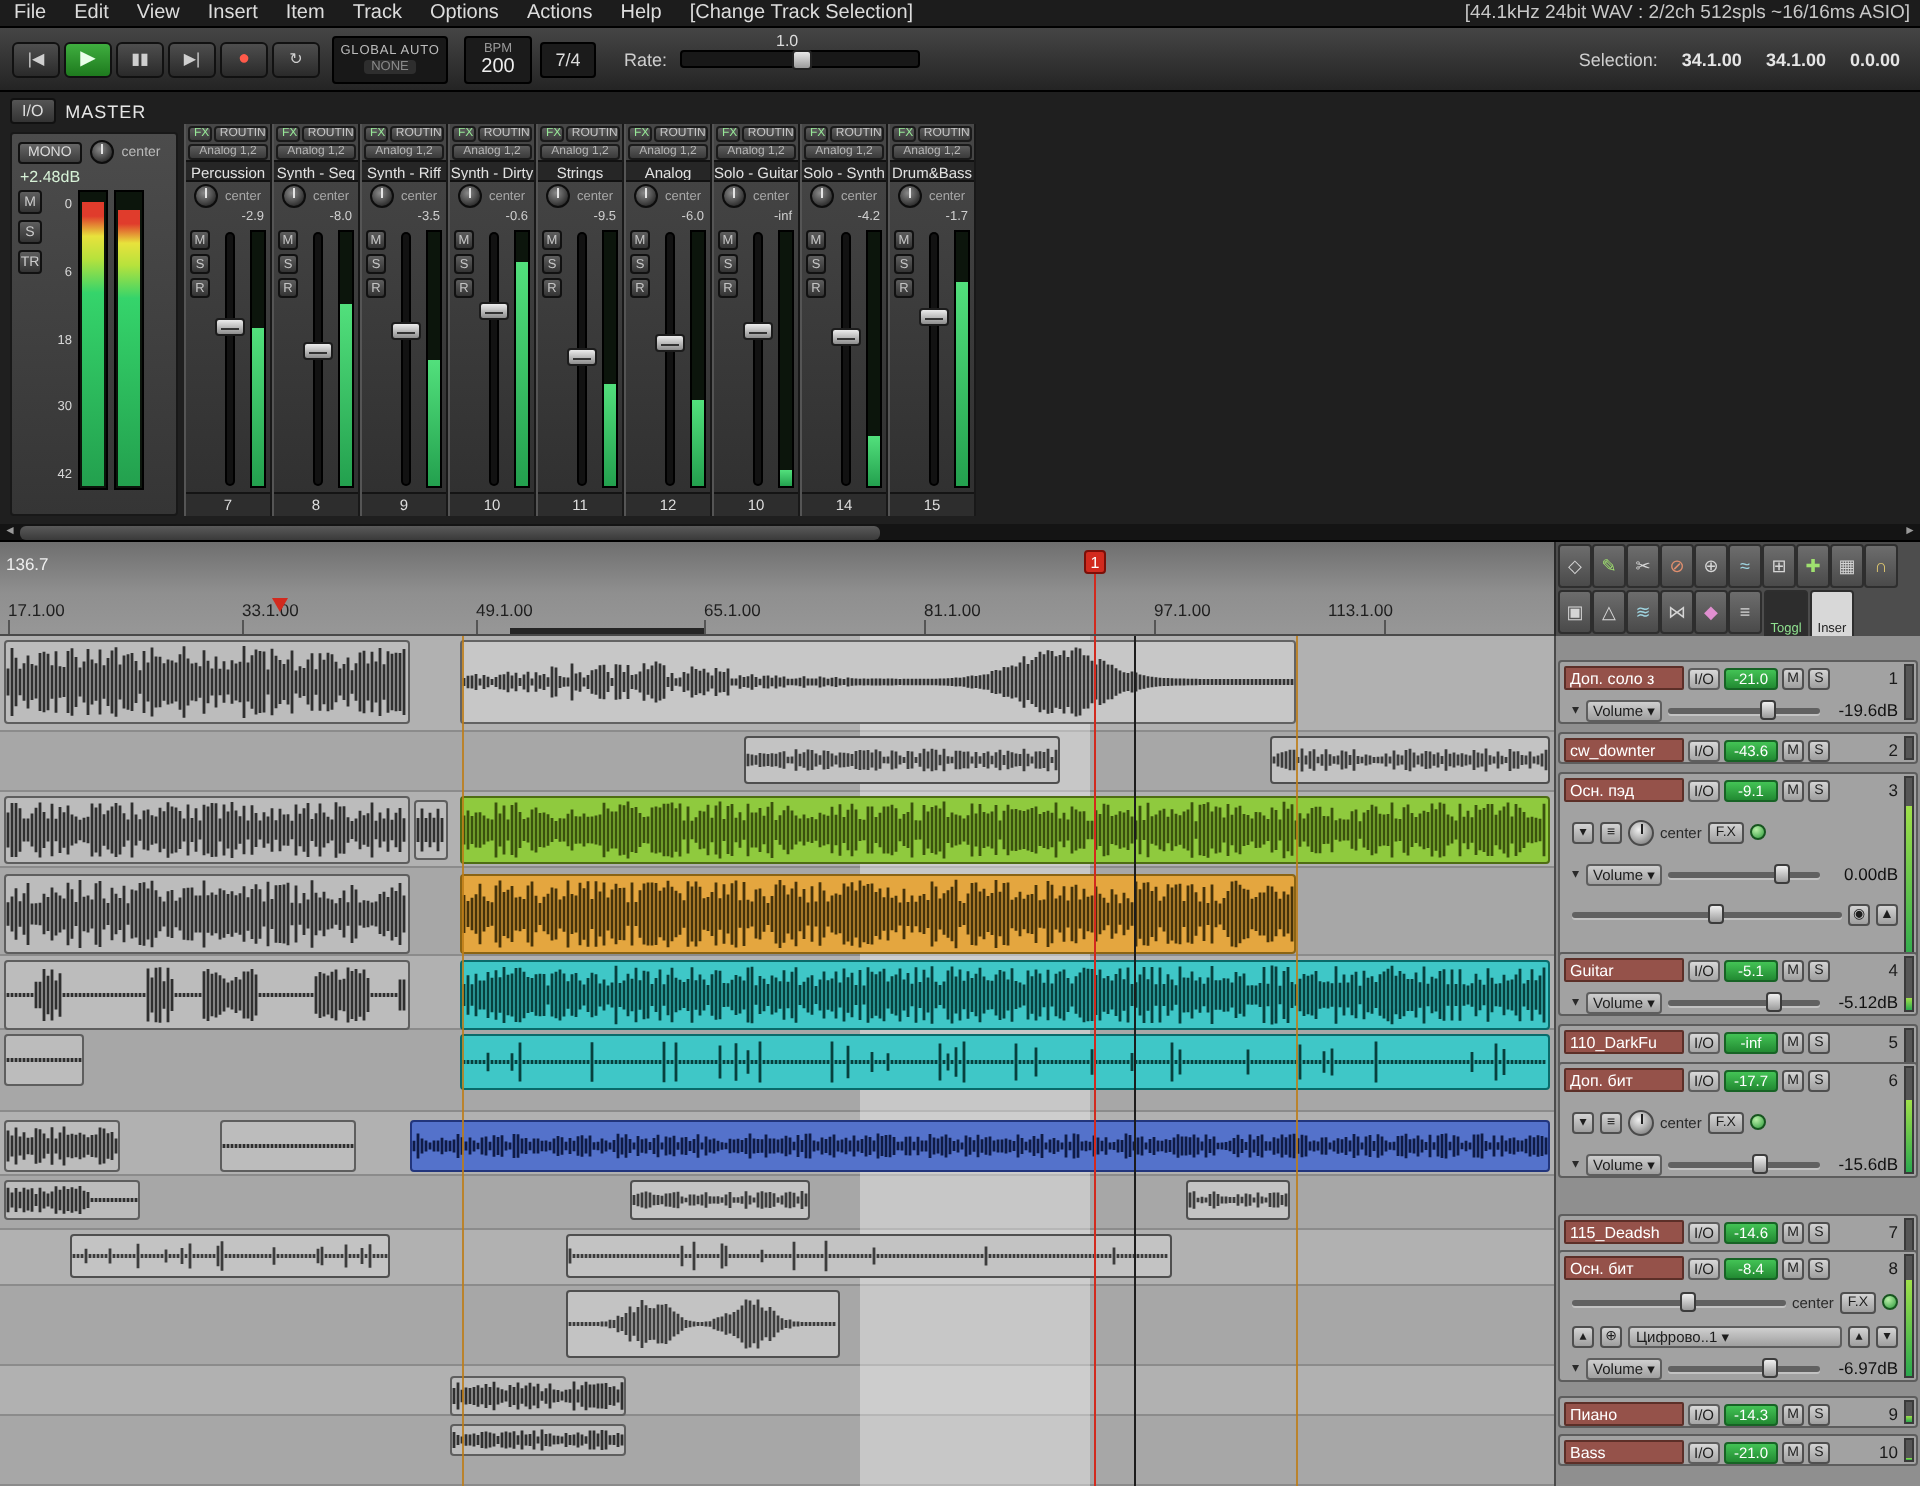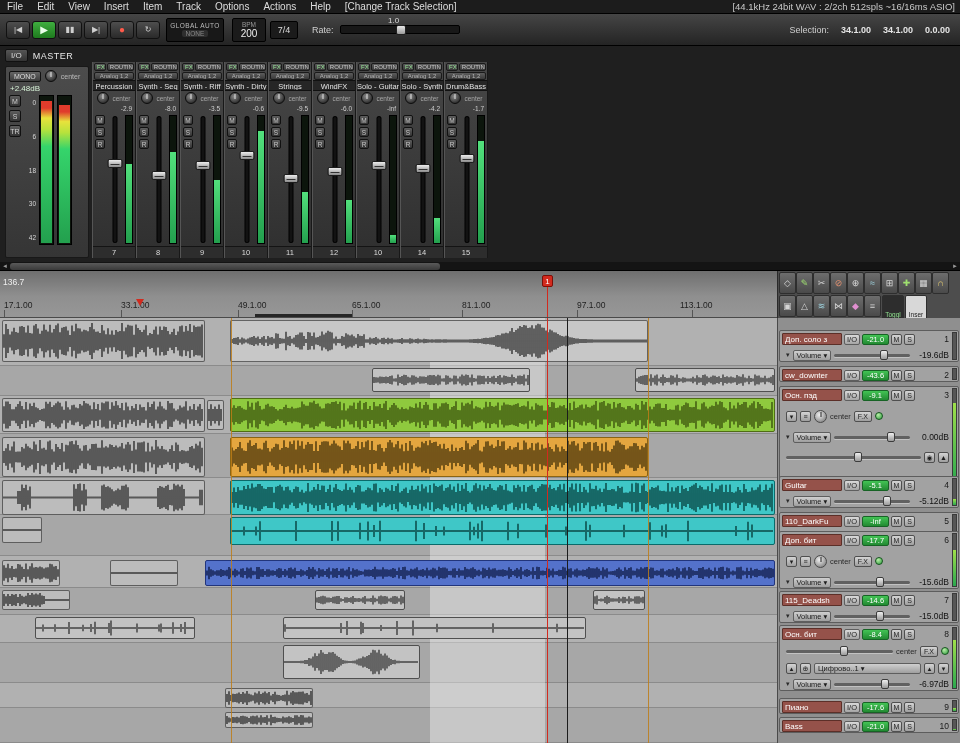--- a/index.html
+++ b/index.html
@@ -394,21 +394,21 @@
           <div class="snum">11</div>
         </div>
         <div class="strip">
           <div class="srow">
             <span class="chip fx">FX</span>
             <span class="chip">ROUTING</span>
           </div>
           <div class="srow">
             <span class="chip dest">Analog 1,2</span>
           </div>
-          <div class="sname">WindFX</div>
+          <div class="sname">Analog</div>
           <div class="sknob">
             <span class="knob"></span>
             <span class="span">center</span>
           </div>
           <div class="sdb">-6.0</div>
           <div class="sbody">
             <span class="sbtns">
               <span class="sq">M</span>
               <span class="sq">S</span>
               <span class="sq">R</span>
@@ -529,21 +529,21 @@
       <span class="rmark" style="left: 121px;">33.1.00</span>
       <i class="rtick" style="left: 121px;"></i>
       <span class="rmark" style="left: 238px;">49.1.00</span>
       <i class="rtick" style="left: 238px;"></i>
       <span class="rmark" style="left: 352px;">65.1.00</span>
       <i class="rtick" style="left: 352px;"></i>
       <span class="rmark" style="left: 462px;">81.1.00</span>
       <i class="rtick" style="left: 462px;"></i>
       <span class="rmark" style="left: 577px;">97.1.00</span>
       <i class="rtick" style="left: 577px;"></i>
-      <span class="rmark" style="left: 680px;">113.1.00</span>
+      <span class="rmark" style="left: 664px;">113.1.00</span>
       <i class="rtick" style="left: 692px;"></i>
       <i class="redmarker" style="left: 136px;"></i>
       <i class="loopbar" style="left: 255px; width: 97px;"></i>
       <span class="phflag" style="left: 542px;">1</span>
       <i class="phline-r" style="left: 547px;"></i>
     </div>
 
   <div class="toolbar" id="toolbar">
       <span class="ticon" style="color: rgb(213, 213, 213);">◇</span>
       <span class="ticon" style="color: rgb(159, 224, 111);">✎</span>
@@ -832,21 +832,21 @@
           <span class="pcombo">Volume ▾</span>
           <span class="pgroove">
             <i class="phandle" style="left: 55%;"></i>
           </span>
           <span class="pval">-15.6dB</span>
         </div>
         <span class="pmeter">
           <i style="height: 70%;"></i>
         </span>
       </div>
-      <div class="pgroup" style="top: 273px; height: 32px;">
+      <div class="pgroup" style="top: 289px; height: 32px;">
         <div class="prow">
           <span class="pname">115_Deadsh</span>
           <span class="pio">I/O</span>
           <span class="pbadge">-14.6</span>
           <span class="psq">M</span>
           <span class="psq">S</span>
           <span class="pnum">7</span>
         </div>
         <div class="pvrow">
           <span class="pchev">▾</span>
@@ -893,21 +893,21 @@
           <span class="pval">-6.97dB</span>
         </div>
         <span class="pmeter">
           <i style="height: 80%;"></i>
         </span>
       </div>
       <div class="pgroup" style="top: 380px; height: 16px;">
         <div class="prow">
           <span class="pname">Пиано</span>
           <span class="pio">I/O</span>
-          <span class="pbadge">-17.6</span>
+          <span class="pbadge">-14.3</span>
           <span class="psq">M</span>
           <span class="psq">S</span>
           <span class="pnum">9</span>
         </div>
         <span class="pmeter">
           <i style="height: 30%;"></i>
         </span>
       </div>
       <div class="pgroup" style="top: 399px; height: 16px;">
         <div class="prow">

